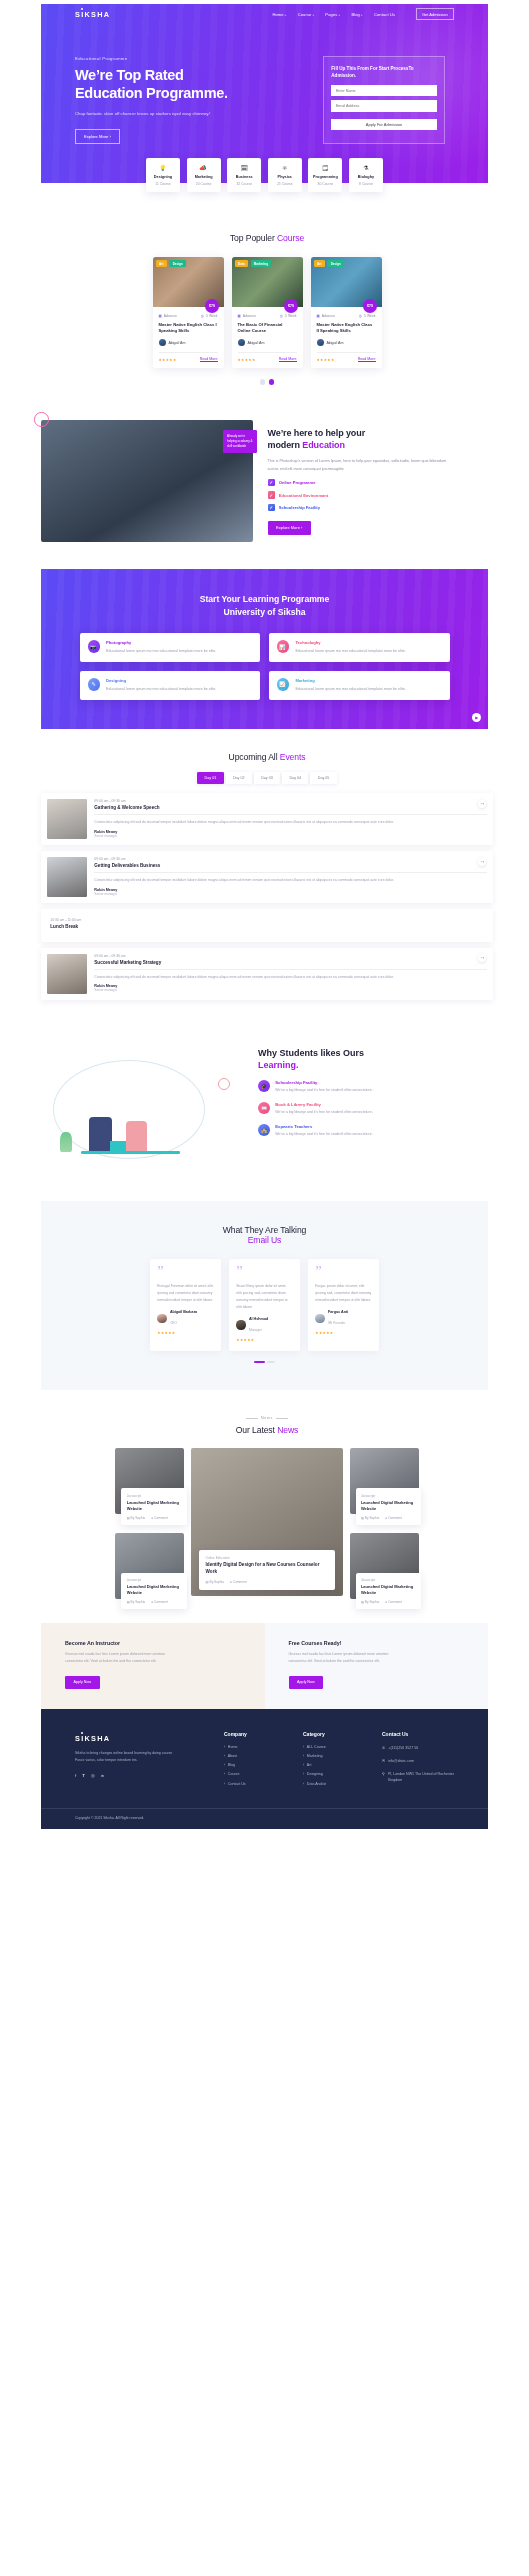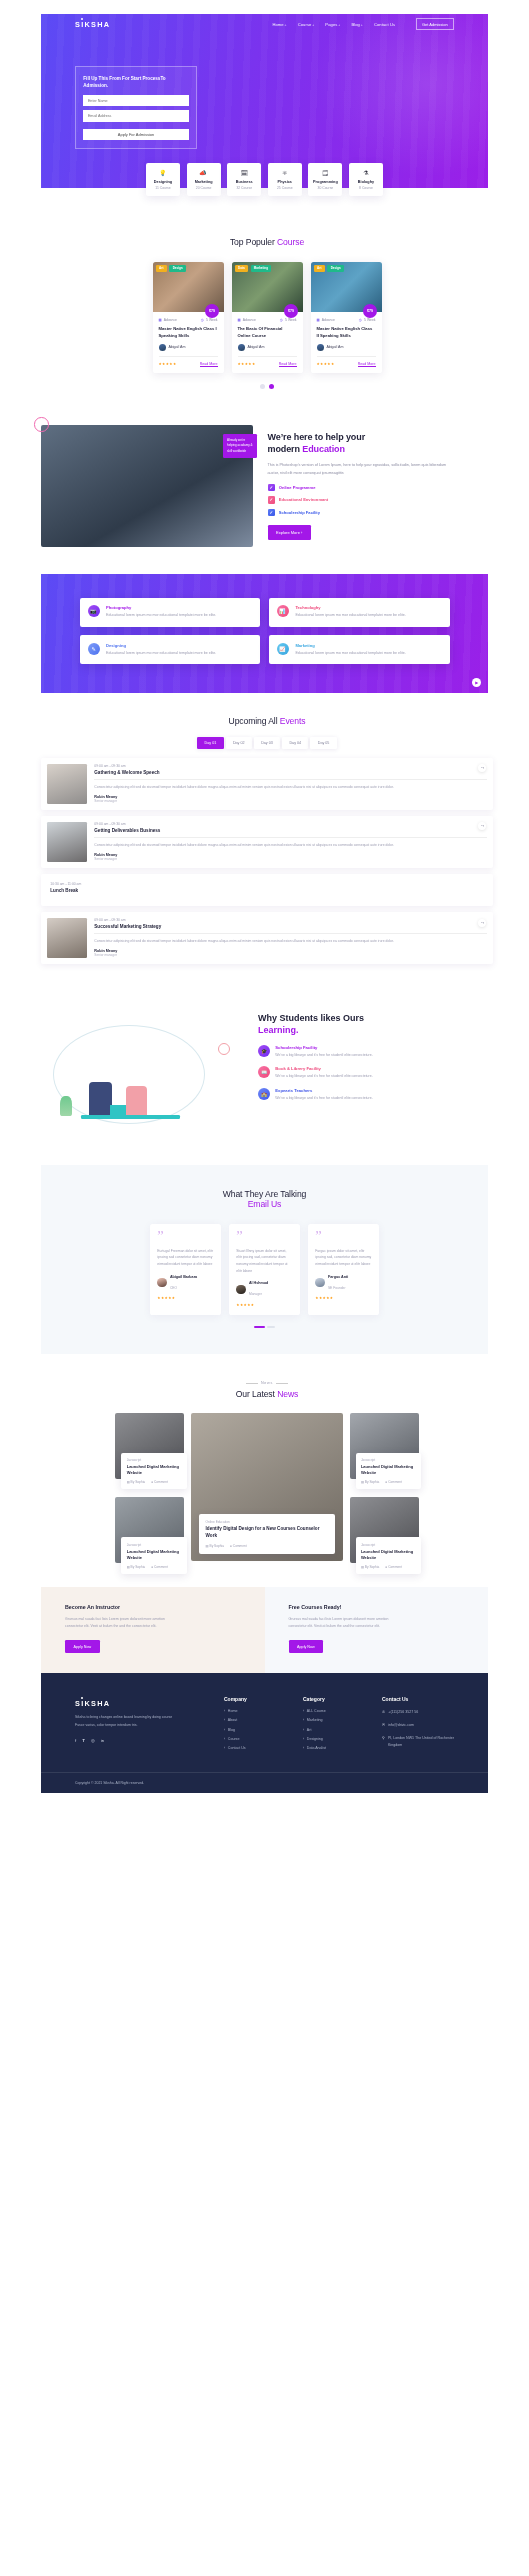--- a/index.html
+++ b/index.html
@@ -1,17 +1,17 @@
 <!DOCTYPE html>
 <html style="font-size:10.6px"><head>
 <meta charset="utf-8">
 <style>
   *{box-sizing:border-box;margin:0;padding:0;}
   body{width:529px;font-family:"Liberation Sans",sans-serif;background:#fff;color:#2b2b3b;-webkit-font-smoothing:antialiased;}
-  .wrap{width:447px;margin:14px auto;position:relative;}
+  .wrap{width:447px;margin:4px auto;position:relative;}
   .container{width:452px;margin:0 auto;}
 
   
   .hero{position:relative;background:linear-gradient(110deg,#5b4bf5 0%,#7a33ee 45%,#9b1fe8 100%);overflow:hidden;padding-bottom:41px;}
   .hero:before{content:"";position:absolute;inset:0;background:
      repeating-linear-gradient(92deg, rgba(255,255,255,.035) 0 6.6px, rgba(0,0,0,0) 6.6px 17px);
      opacity:.9;}
   .hero:after{content:"";position:absolute;right:-26.5px;top:0;width:218px;height:100%;
      background:radial-gradient(ellipse at 60% 40%, rgba(255,255,255,.13), rgba(255,255,255,0) 62%);}
   .nav{position:relative;z-index:5;height:20px;display:flex;align-items:center;padding:0 34px;}
@@ -225,20 +225,29 @@
         <a class="nav-item"><span>Home</span><span class="car">+</span></a>
         <a class="nav-item"><span>Course</span><span class="car">+</span></a>
         <a class="nav-item"><span>Pages</span><span class="car">+</span></a>
         <a class="nav-item"><span>Blog</span><span class="car">+</span></a>
         <a class="nav-item">Contact Us</a>
         <a class="btn-admission">Get Admission</a>
       </div>
     </nav>
 
     <div class="hero-body">
+      <div class="hero-left">
+        <div class="eyebrow">Educational Programme</div>
+        <h1 class="hero-title">
+          <span>We’re Top Rated</span><br>
+          <span>Education Programme.</span>
+        </h1>
+        <p class="hero-sub">Chap fantastic skive off chancer knees up starkers ispul easy chimney.!</p>
+        <a class="hero-btn"><span>Explore More</span> <span>›</span></a>
+      </div>
       <div class="hero-form">
         <h4>Fill Up This From For Start ProcessTo Admission.</h4>
         <input type="text" placeholder="Enter Name" style="">
         <input type="text" placeholder="Email Address" style="">
         <button class="apply">Apply For Admission</button>
       </div>
     </div>
   </section>
 
   <section class="cats">
@@ -382,20 +391,24 @@
         </div>
       <div class="feat">
           <span class="chk b">✓</span>
           <span class="f3">Schoolership Facility</span>
         </div>
       <a class="help-btn"><span>Explore More</span> ›</a>
     </div>
   </section>
 
   <section class="learn">
+    <h2>
+      <span>Start Your Learning Programme</span><br>
+      <span>University of Siksha</span>
+    </h2>
     <div class="pgrid">
       <div class="pcard">
         <span class="pico v">📷</span>
         <div>
           <h5 class="v">Photography</h5>
           <p>Educational lorem ipsum mo mor educational templatei more be elite.</p>
         </div>
       </div>
       <div class="pcard">
         <span class="pico r">📊</span>

